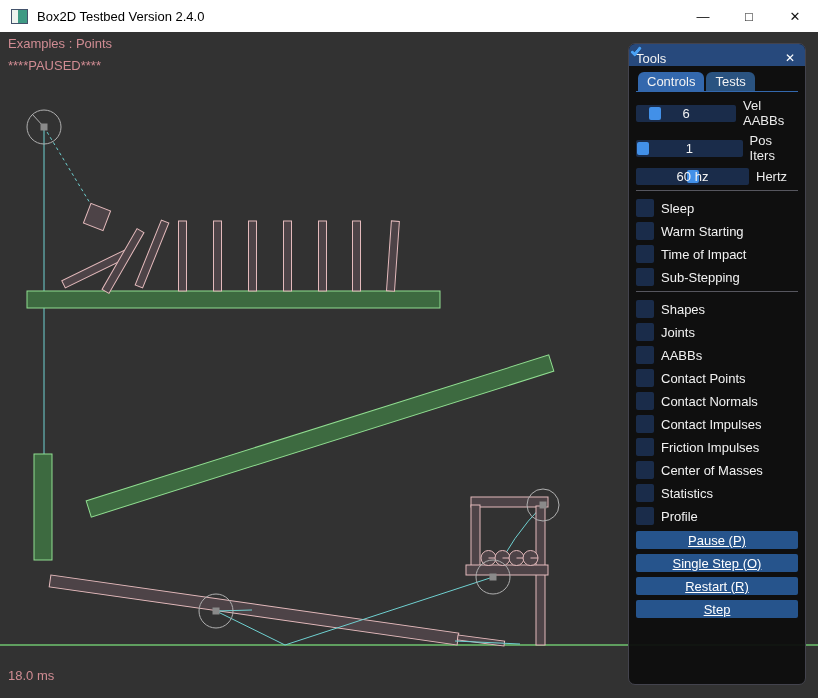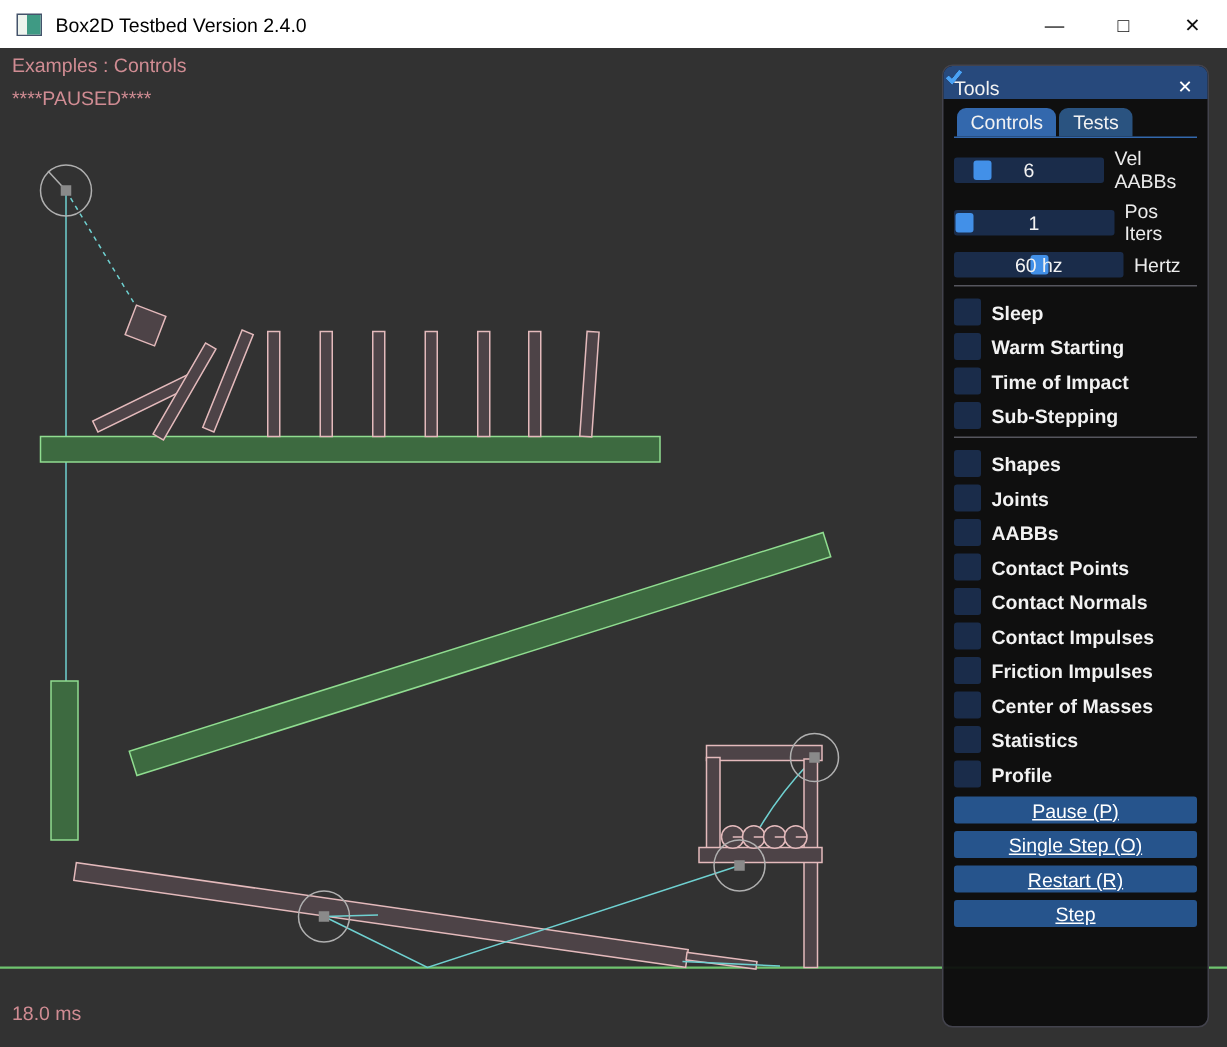--- a/index.html
+++ b/index.html
@@ -42,21 +42,21 @@
   .srow{display:flex;align-items:center;margin-bottom:5px;}
   .sframe{position:relative;width:113px;height:17px;background:var(--frame-bg);border-radius:2px;}
   .sgrab{position:absolute;top:2px;bottom:2px;width:12px;background:var(--grab-blue);border-radius:2px;}
   .sval{position:absolute;left:0;top:0;width:100%;height:100%;display:flex;align-items:center;justify-content:center;}
   .slab{margin-left:7px;color:#ececec;}
   .sep{height:1px;background:var(--separator);margin:3px 0 8px 0;}
   .cbrow{display:flex;align-items:center;margin-bottom:5px;height:18px;}
   .cbbox{width:18px;height:18px;background:var(--frame-bg);border-radius:2px;display:flex;align-items:center;justify-content:center;}
   .cbbox svg{display:none;}
   .cbrow.checked .cbbox svg{display:block;}
-  .cblabel{margin-left:7px;font-weight:bold;}
+  .cblabel{margin-left:7px;}
   .btncol{margin-top:6px;}
   .gbtn{height:18px;margin-bottom:5px;background:var(--button-bg);border-radius:2px;display:flex;align-items:center;justify-content:center;color:#fff;text-decoration:underline;}
   
   svg{position:absolute;left:0;top:0;}
   .shape-pink{fill:var(--shape-fill);stroke:var(--shape-stroke);stroke-width:1;}
   .shape-green{fill:var(--green-fill);stroke:var(--green-stroke);stroke-width:1;}
   .ground{stroke:var(--ground-green);stroke-width:1.5;}
   .rope{stroke:var(--cyan);stroke-width:1;fill:none;}
   .jcircle{fill:none;stroke:var(--joint-gray);stroke-width:1;}
   .anchor{fill:var(--anchor-gray);}
@@ -125,21 +125,21 @@
     <circle class="shape-pink" cx="530.5" cy="558" r="7.5"></circle>
       <line class="shape-pink" x1="530.5" y1="558" x2="538" y2="558"></line>
   </g>
 
   <circle class="jcircle" cx="543" cy="505" r="16"></circle>
   <rect class="anchor" x="539.5" y="501.5" width="7" height="7"></rect>
   <circle class="jcircle" cx="493" cy="577" r="17"></circle>
   <rect class="anchor" x="489.5" y="573.5" width="7" height="7"></rect>
 </svg>
 
-<div class="hud" style="top:36px">Examples : Controls</div>
+<div class="hud" style="top:36px">Examples : Points</div>
 <div class="hud" style="top:58px">****PAUSED****</div>
 <div class="hud" style="top:668px">18.0 ms</div>
 
 <div class="titlebar">
   <div class="app-icon">
       <div class="l"></div>
       <div class="r"></div>
     </div>
   <div class="win-title">Box2D Testbed Version 2.4.0</div>
   <div class="win-controls">

